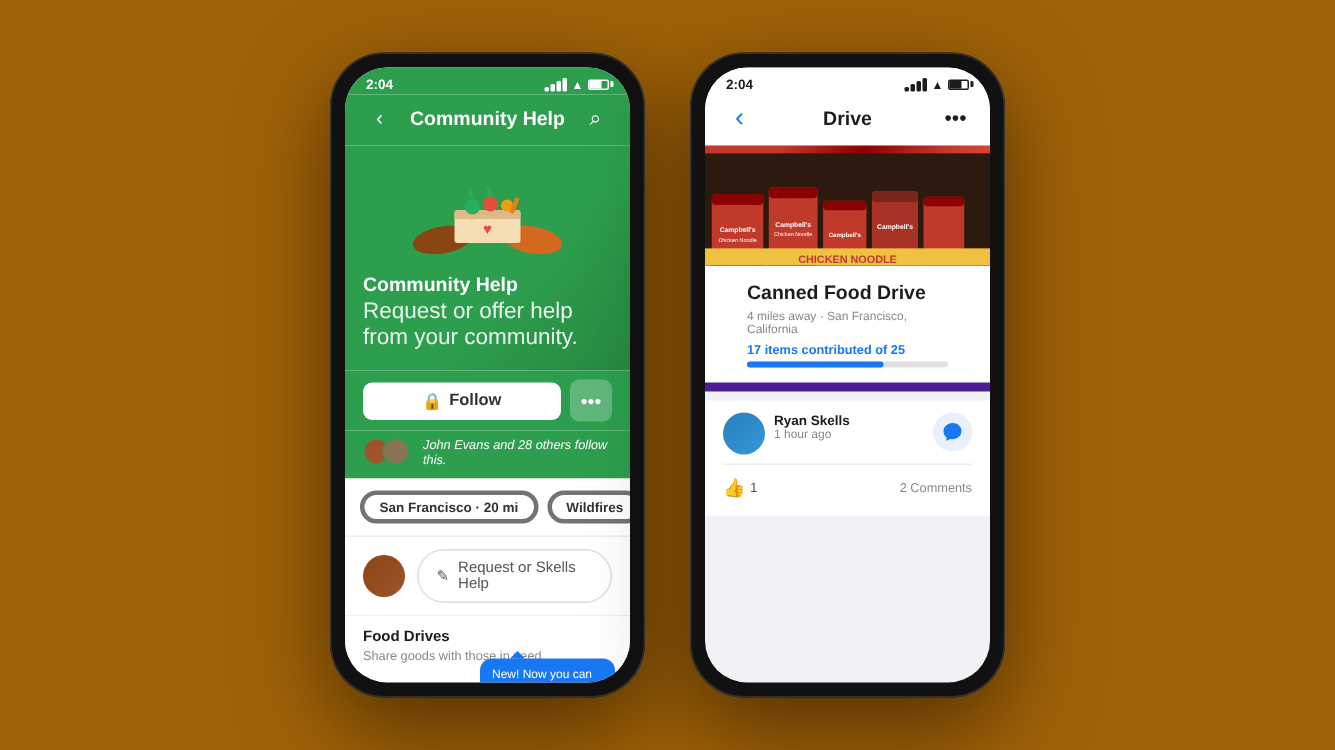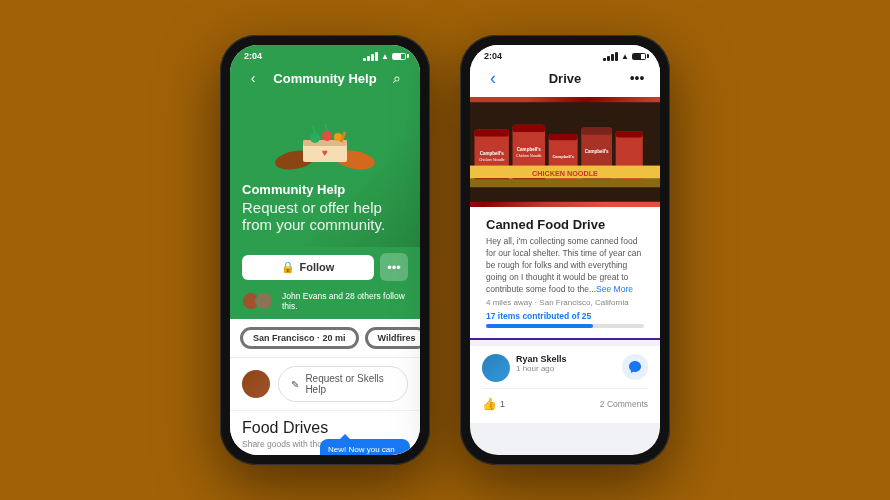--- a/index.html
+++ b/index.html
@@ -175,20 +175,21 @@
       background: #ccc;
       margin-right: -5px;
       overflow: hidden;
     }
     .follower-avatar:first-child { background: #a0522d; }
     .follower-avatar:last-child { background: #8b7355; }
     .followers-text {
       font-size: 8.5px;
       color: white;
       margin-left: 8px;
+      font-style: italic;
     }
 
     
     .filter-row {
       display: flex;
       gap: 6px;
       padding: 8px 10px;
       overflow-x: hidden;
       background: white;
       border-bottom: 1px solid #eee;
@@ -235,22 +236,22 @@
       cursor: pointer;
     }
 
     
     .food-drives-section {
       padding: 8px 12px;
       background: white;
       position: relative;
     }
     .section-title {
-      font-size: 16px;
-      font-weight: 400;
+      font-size: 10px;
+      font-weight: 700;
       color: #1c1c1e;
       margin-bottom: 2px;
     }
     .section-subtitle {
       font-size: 8.5px;
       color: #888;
     }
 
     
     .tooltip-bubble {
@@ -289,30 +290,30 @@
     }
     .phone2-header-title {
       font-size: 13px;
       font-weight: 700;
       color: #1c1c1e;
     }
 
     
     .can-image {
       width: 100%;
-      height: 110px;
+      height: 80px;
       background: linear-gradient(135deg, #c0392b 20%, #8b0000 40%, #c0392b 60%, #e74c3c 80%);
       position: relative;
       overflow: hidden;
     }
 
     .drive-content {
       background: white;
-      padding: 10px 16px;
-      border-bottom: 2px solid #4c1d95;
+      padding: 10px 28px;
+      border-bottom: 6px solid #4c1d95;
     }
     .drive-title {
       font-size: 13px;
       font-weight: 700;
       color: #1c1c1e;
       margin-bottom: 4px;
     }
     .drive-description {
       font-size: 8.5px;
       color: #555;
@@ -628,23 +629,20 @@
             <rect x="161" y="32" width="30" height="53" fill="#c0392b" rx="3"></rect>
             <rect x="161" y="32" width="30" height="7" fill="#8b0000" rx="3"></rect>
 
             <rect x="0" y="70" width="210" height="14" fill="#f0c040"></rect>
             <text x="105" y="81" text-anchor="middle" font-size="8" fill="#c0392b" font-weight="900">CHICKEN NOODLE</text>
           </svg>
         </div>
 
         <div class="drive-content">
           <div class="drive-title">Canned Food Drive</div>
-          <div class="drive-description">
-            <span>Hey all, i'm collecting some canned food for our local shelter. This time of year can be rough for folks and with everything going on I thought it would be great to contribute some food to the...</span><span class="see-more">See More</span>
-          </div>
           <div class="drive-meta">4 miles away · San Francisco, California</div>
           <div class="drive-progress-label">17 items contributed of 25</div>
           <div class="progress-bar-bg">
             <div class="progress-bar-fill"></div>
           </div>
         </div>
 
         <div class="comment-section">
           <div class="comment-row">
             <div class="commenter-avatar"></div>

